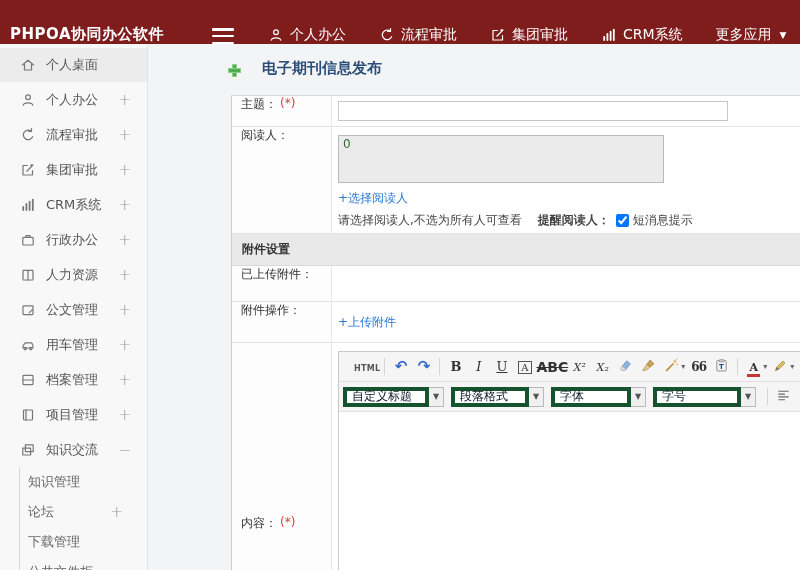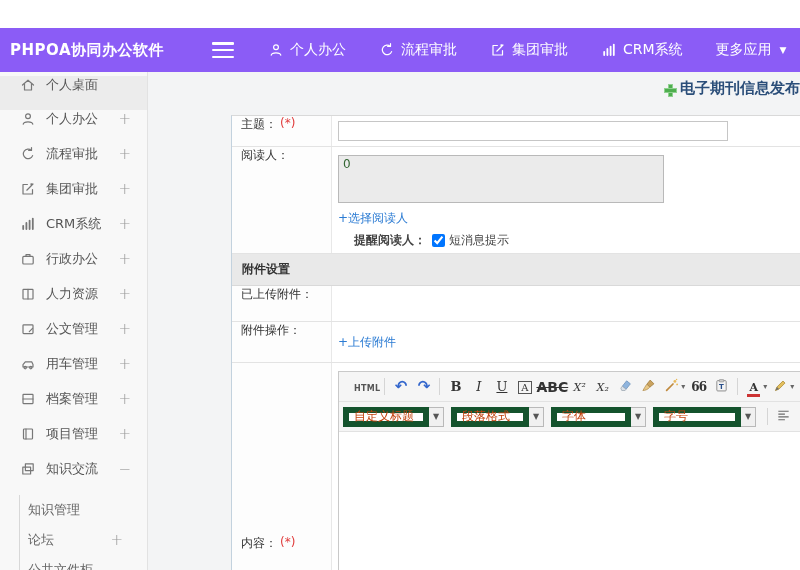--- a/index.html
+++ b/index.html
@@ -1,45 +1,45 @@
 <!DOCTYPE html>
 <html><head>
 <meta charset="utf-8">
 <style>
   html,body{margin:0;padding:0;width:800px;height:570px;overflow:hidden;
     font-family:"DejaVu Sans","Liberation Sans",sans-serif;background:#fff;}
   .screen{width:800px;height:570px;display:flex;flex-direction:column;}
 
   
-  .topbar{flex:0 0 44px;height:44px;background:#8b5cf6;display:flex;align-items:center;color:#fff;margin-top:28px;}
+  .topbar{flex:0 0 44px;height:44px;background:#7f1d1d;display:flex;align-items:flex-end;color:#fff;}
   .logo{font-size:15px;font-weight:bold;padding-left:10px;width:190px;letter-spacing:.5px;}
   .hamburger{width:22px;height:16px;display:flex;flex-direction:column;justify-content:space-between;cursor:pointer;margin-left:12px;}
   .hamburger span{display:block;height:2.5px;background:#fff;border-radius:1px;}
   .topnav{display:flex;margin-left:34px;gap:33px;font-size:14px;align-items:center;}
   .nav-item{display:flex;align-items:center;gap:6px;cursor:pointer;white-space:nowrap;}
   .nav-ico svg{display:block;}
   .nav-caret{font-size:9px;margin-left:2px;}
 
   
   .main{flex:1;display:flex;min-height:0;}
   .sidebar{flex:0 0 148px;width:148px;background:#f8f8f8;border-right:1px solid #e2e2e2;
     font-size:13px;color:#555;overflow:hidden;padding-top:4px;box-sizing:border-box;}
-  .side-item{height:35px;display:flex;align-items:flex-start;padding:0 16px 0 20px;gap:9px;cursor:pointer;}
+  .side-item{height:35px;display:flex;align-items:center;padding:0 16px 0 20px;gap:9px;cursor:pointer;}
   .side-item.active{height:34px;background:#ececec;}
   .side-ico{width:17px;height:17px;color:#777;display:flex;align-items:center;}
   .side-label{flex:0 1 auto;}
   .side-plus{margin-left:auto;color:#999;font-size:15px;font-weight:300;}
   .side-sub{margin-left:19px;border-left:1px solid #d8d8d8;}
   .sub-item{height:30px;display:flex;align-items:center;padding-left:8px;color:#666;cursor:pointer;gap:8px;}
   .sub-item .side-plus{margin-left:auto;margin-right:24px;}
 
   .content{flex:1;background:#f3f4f5;min-width:0;overflow:hidden;position:relative;}
 
   
-  .page-title-row{display:flex;align-items:center;margin:6px 0 17px 80px;height:20px;gap:3px;justify-content:flex-end;}
+  .page-title-row{display:flex;align-items:center;margin:14px 0 17px 80px;height:20px;gap:21px;}
   .plus-ico{width:13px;height:13px;display:inline-block;}
   .page-title{font-size:15px;font-weight:bold;color:#2b4e79;margin:0;}
 
   
   .form-table{margin-left:83px;width:660px;background:#fff;border:1px solid #d9d9d9;
     border-left:1px solid #c3d2de;font-size:12px;color:#333;box-sizing:border-box;}
   .frow{display:flex;border-bottom:1px solid #e3e3e3;}
   .fl{flex:0 0 100px;width:100px;padding-left:9px;display:flex;align-items:flex-start;
     background:#fdfdfd;border-right:1px solid #e8e8e8;box-sizing:border-box;}
   .fv{flex:1;padding:4px 6px;display:flex;flex-direction:column;justify-content:center;min-width:0;}
@@ -73,22 +73,22 @@
   .tb-caret{font-size:8px;color:#666;margin:0 2px 0 -2px;}
   .g-html{font-size:8px;font-weight:bold;color:#555;letter-spacing:.3px;padding-left:11px;}
   .g-arrow{font-size:15px;color:#3366cc;font-weight:bold;line-height:1;}
   .g-serif{font-family:"DejaVu Serif","Liberation Serif",serif;font-size:13px;}
   .g-box{border:1px solid #555;font-size:10px;padding:0 2px;line-height:12px;font-family:"DejaVu Serif",serif;}
   .g-abc{font-size:14px;font-weight:bold;}
   .g-x{font-size:11px;font-family:"DejaVu Serif",serif;font-style:italic;}
   .g-q{font-family:"DejaVu Serif",serif;font-weight:bold;font-size:12px;letter-spacing:-1px;}
   .g-Ac{font-family:"DejaVu Serif",serif;font-weight:bold;font-size:11px;border-bottom:3px solid #cc3333;line-height:11px;padding:0 2px;}
   .sel{display:flex;align-items:center;margin-right:7px;flex:0 0 auto;cursor:pointer;}
-  .sel-box{height:20px;background:#fff;border:6px solid #14532d;display:flex;align-items:center;
-    padding:0 5px;font-size:12px;color:#c2410c;box-sizing:border-box;}
+  .sel-box{height:20px;background:#fff;border:4px solid #14532d;display:flex;align-items:center;
+    padding:0 5px;font-size:12px;color:#0f172a;box-sizing:border-box;}
   .sel-arrow{width:15px;height:20px;border:1px solid #b9b9b9;border-left:none;display:flex;align-items:center;
     justify-content:center;font-size:8px;color:#555;background:#f0f0f0;box-sizing:border-box;}
   .edit-body{height:220px;background:#fff;}
 </style>
 </head>
 <body>
 
 <div class="screen">
 
   <header class="topbar">
@@ -264,20 +264,23 @@
         </div>
         <div class="side-sub">
           <div class="sub-item">
             <span>知识管理</span>
           </div>
           <div class="sub-item">
             <span>论坛</span>
             <span class="side-plus">+</span>
           </div>
           <div class="sub-item">
+            <span>下载管理</span>
+          </div>
+          <div class="sub-item">
             <span>公共文件柜</span>
           </div>
         </div>
       </aside>
 
     <section class="content">
       <div class="page-title-row">
         <span class="plus-ico">
           <svg width="13" height="13" viewBox="0 0 13 13">
               <rect x="4.5" y="0.5" width="4" height="12" fill="#4eae4e" stroke="#8fd08f" stroke-width="1"></rect>
@@ -300,20 +303,21 @@
         </div>
 
         <div class="frow row-readers">
           <div class="fl">
             <span>阅读人：</span>
           </div>
           <div class="fv">
             <textarea class="readers-box" style="">0</textarea>
             <a href="#" class="link choose-link">+选择阅读人</a>
             <div class="hint-line">
+              <span>请选择阅读人,不选为所有人可查看</span>
               <span class="remind">提醒阅读人：</span>
               <input type="checkbox" checked="" style="">
               <span>短消息提示</span>
             </div>
           </div>
         </div>
 
         <div class="sec-hdr">附件设置</div>
 
         <div class="frow row-uploaded">

